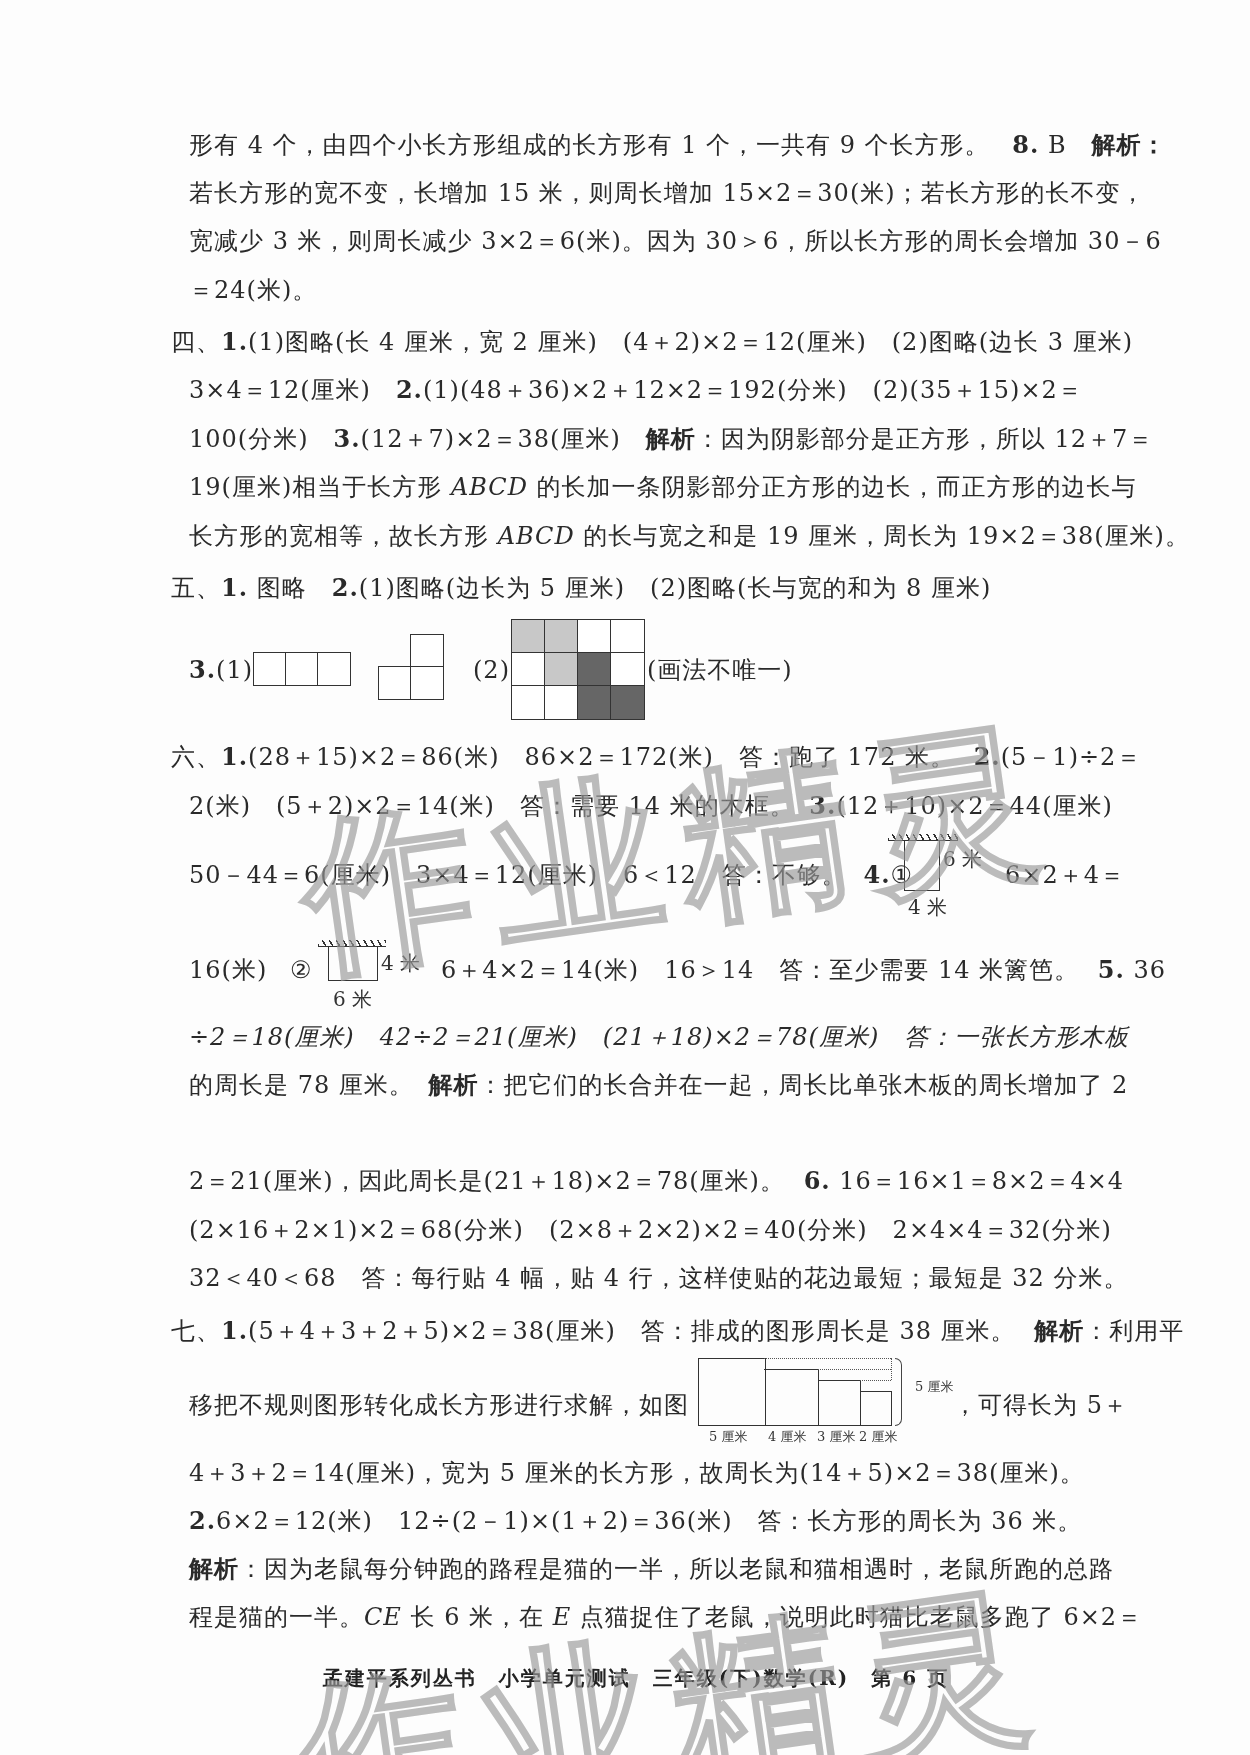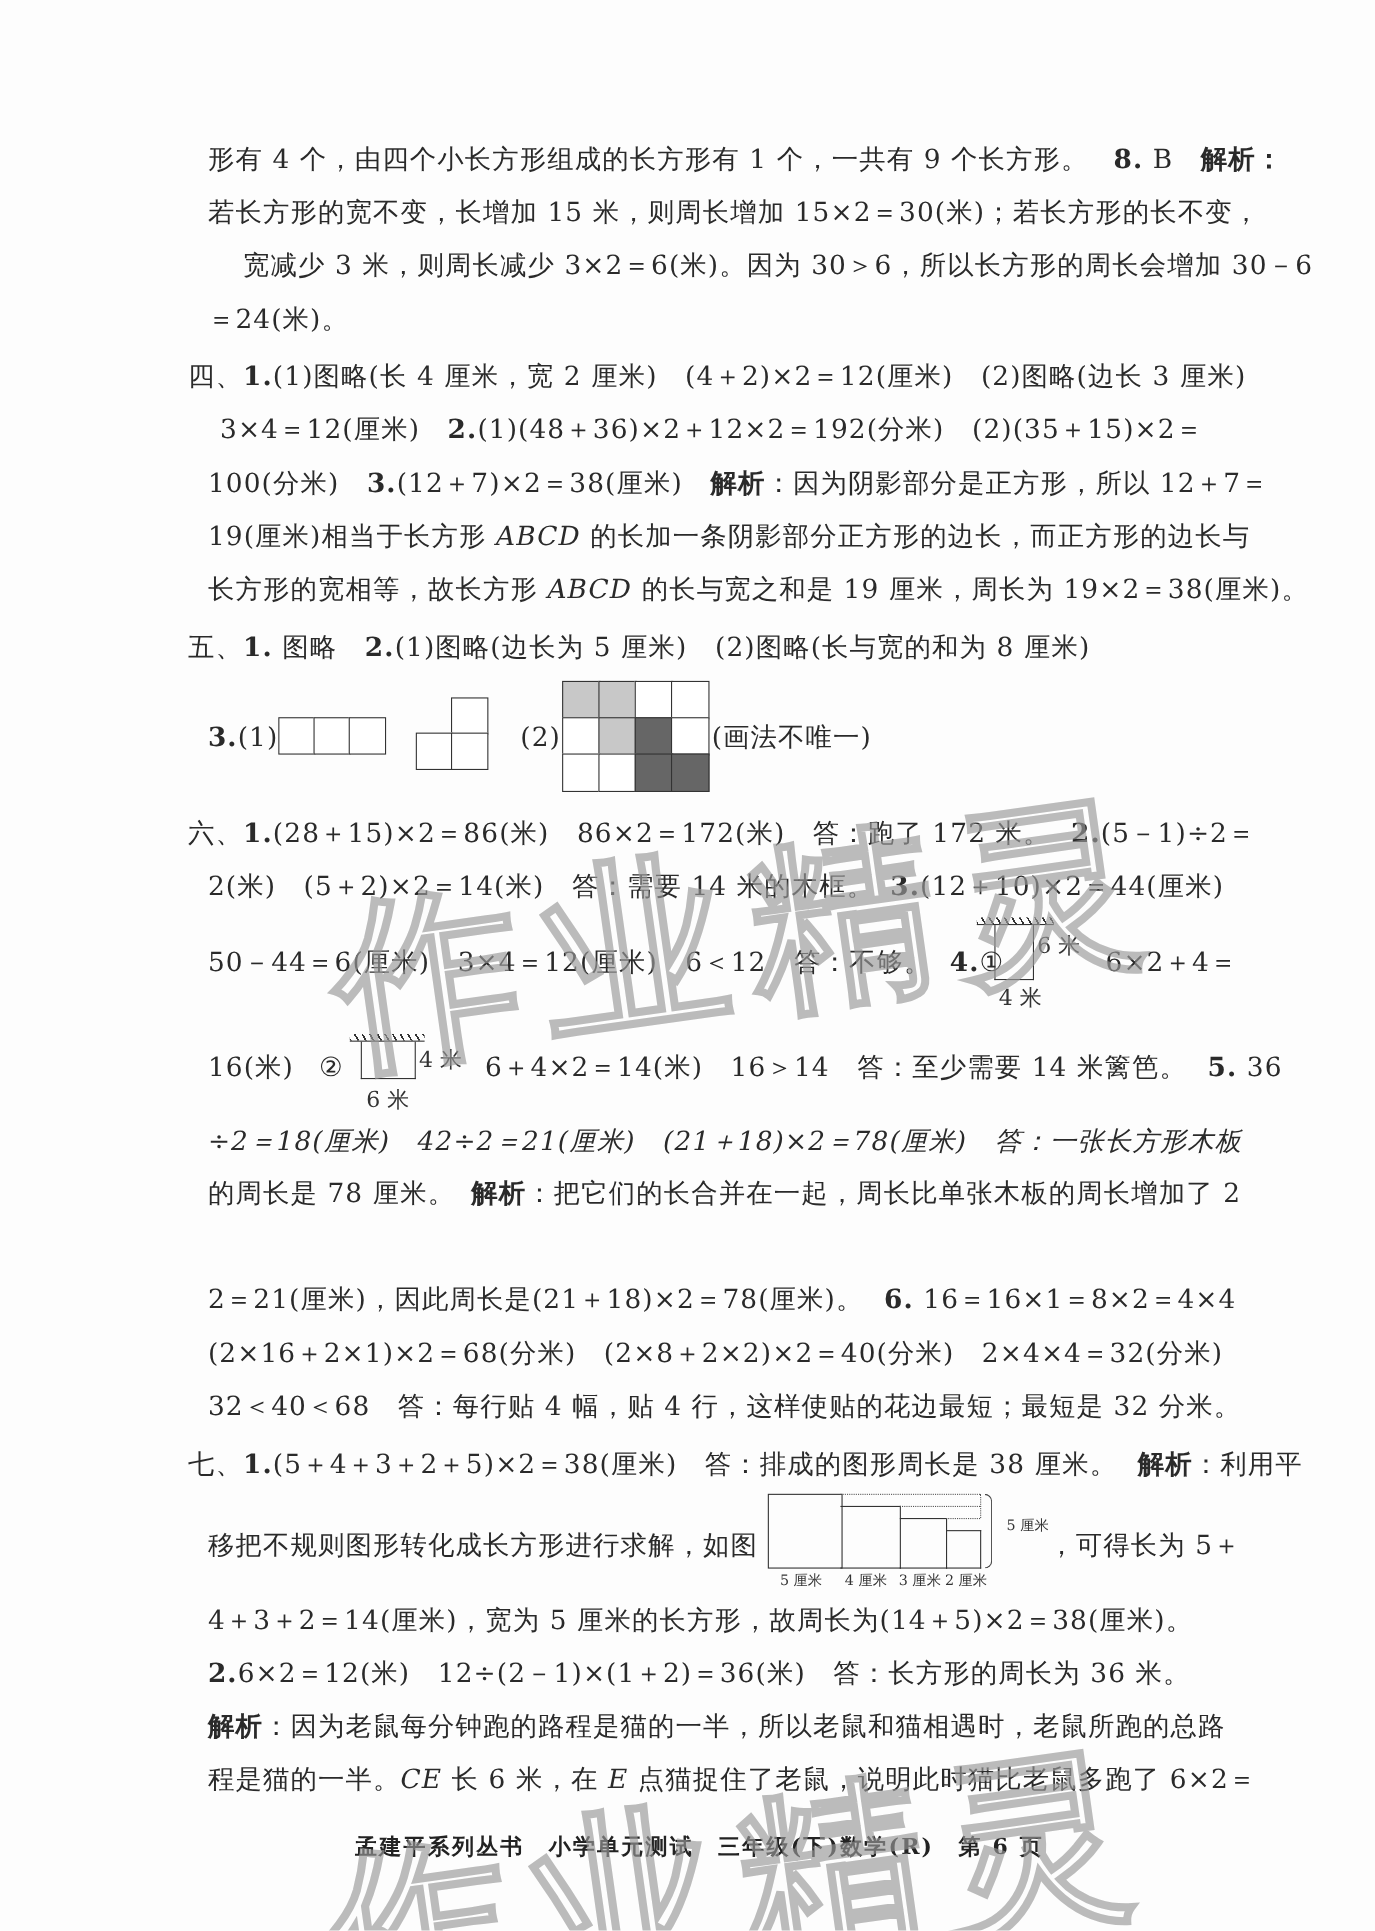--- a/index.html
+++ b/index.html
@@ -41,27 +41,27 @@
 </head>
 <body>
 
 <div class="page">
 
   <div class="line" style="top:130px;">
     <span>形有 4 个，由四个小长方形组成的长方形有 1 个，一共有 9 个长方形。</span>
     <span style="margin-left:14px" class="b">8.</span><span> B　</span><span class="b">解析</span><span class="b">：</span>
   </div>
   <div class="line" style="top:178px;">若长方形的宽不变，长增加 15 米，则周长增加 15×2＝30(米)；若长方形的长不变，</div>
-  <div class="line" style="top:226px;margin-left:32px;">宽减少 3 米，则周长减少 3×2＝6(米)。因为 30＞6，所以长方形的周长会增加 30－6</div>
+  <div class="line" style="top:226px;">宽减少 3 米，则周长减少 3×2＝6(米)。因为 30＞6，所以长方形的周长会增加 30－6</div>
   <div class="line" style="top:275px;">＝24(米)。</div>
 
   <div class="line outdent" style="top:327px;">
     <span>四、</span><span class="b">1.</span><span>(1)图略(长 4 厘米，宽 2 厘米)　(4＋2)×2＝12(厘米)　(2)图略(边长 3 厘米)</span>
   </div>
-  <div class="line" style="top:375px;margin-left:11px;">
+  <div class="line" style="top:375px;">
     <span>3×4＝12(厘米)　</span><span class="b">2.</span><span>(1)(48＋36)×2＋12×2＝192(分米)　(2)(35＋15)×2＝</span>
   </div>
   <div class="line" style="top:424px;">
     <span>100(分米)　</span><span class="b">3.</span><span>(12＋7)×2＝38(厘米)　</span><span class="b">解析</span><span>：因为阴影部分是正方形，所以 12＋7＝</span>
   </div>
   <div class="line" style="top:472px;">
     <span>19(厘米)相当于长方形 </span><span class="it">ABCD</span><span> 的长加一条阴影部分正方形的边长，而正方形的边长与</span>
   </div>
   <div class="line" style="top:521px;">
     <span>长方形的宽相等，故长方形 </span><span class="it">ABCD</span><span> 的长与宽之和是 19 厘米，周长为 19×2＝38(厘米)。</span>

